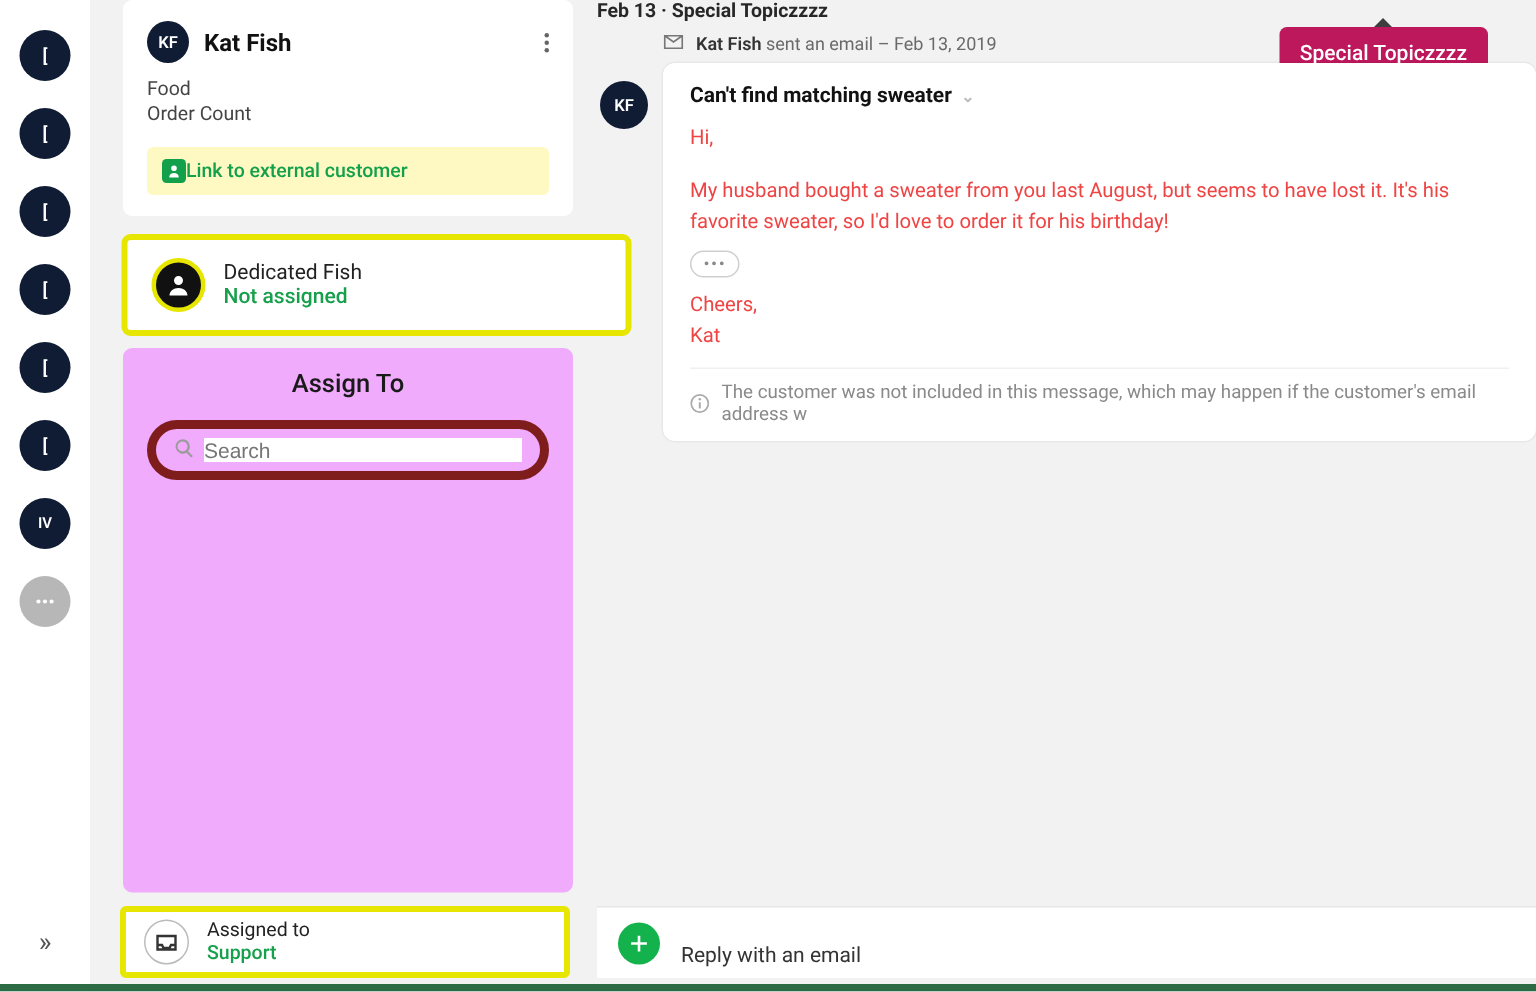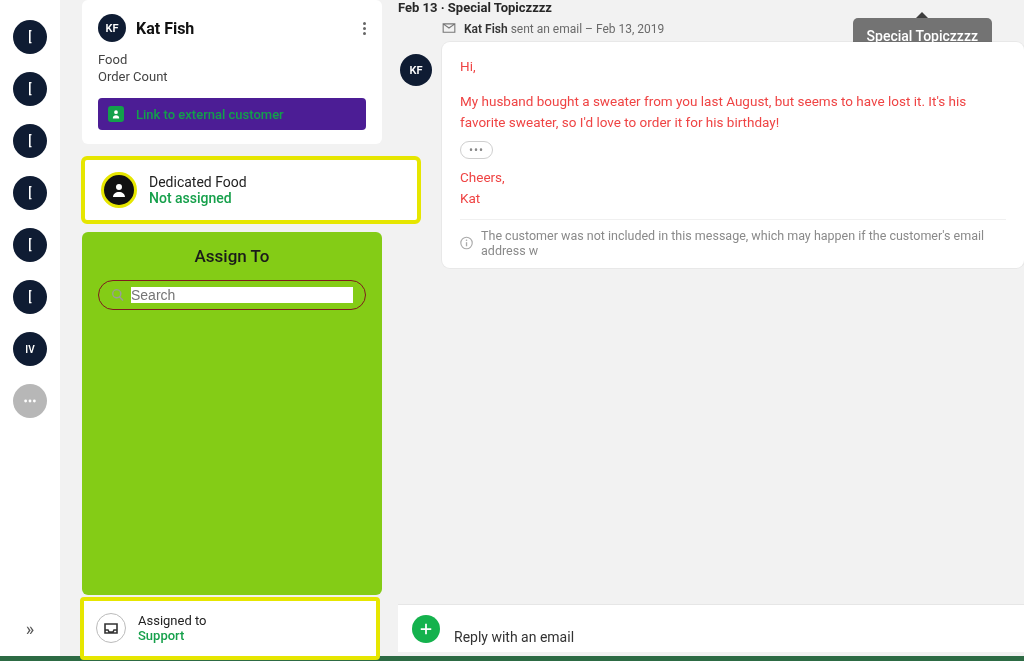--- a/index.html
+++ b/index.html
@@ -84,25 +84,25 @@
     color: #666;
     font-size: 18px;
     line-height: 0.4;
     display:flex; flex-direction:column; gap:2px;
   }
   .kebab span { width:3px; height:3px; background:#666; border-radius:50%; }
   .meta-line { font-size: 13px; color:#444; margin-top:10px; }
   .ext-link-row {
     margin-top: 14px;
     padding: 8px 10px;
-    background: #4c1d95;
+    background: #fef9c3;
     border-radius: 4px;
     display: flex;
     align-items: center;
-    gap: 12px;
+    gap: 0;
     color: #13a04b;
     font-size: 13px;
     font-weight: 500;
   }
   .ext-icon {
     width: 16px; height:16px;
     background:#13a04b; border-radius:3px;
     display:flex;align-items:center;justify-content:center;
   }
   .ext-icon svg { fill:#fff; width:10px;height:10px;}
@@ -124,31 +124,31 @@
   .hero-avatar {
     width:36px;height:36px;border-radius:50%;
     background:#111; border:3px solid #e6e600;
     display:flex;align-items:center;justify-content:center;
   }
   .hero-avatar svg { fill:#fff; width:16px;height:16px;}
   .hero-labels .title { font-size:14px; color:#222; }
   .hero-labels .status { font-size:14px; color:#16a04b; font-weight:500; }
 
   .assign-panel {
-    background:#84cc16;
+    background:#f0abfc;
     border-radius:6px;
     margin-top: 8px;
     padding: 14px 12px;
     text-align:center;
     flex: 1 1 auto;
   }
   .assign-title { font-size:17px; font-weight:500; color:#1a1a1a; margin-bottom:14px; }
   .search-wrap {
-    display:flex; align-items:center;
-    border:1px solid #7f1d1d; border-radius:999px;
+    display:flex; 
+    border:6px solid #7f1d1d; border-radius:999px;
     padding: 6px 12px;
     margin: 0 4px;
   }
   .search-wrap svg { fill:#9b9b9b; width:14px;height:14px; margin-right:6px; }
   .search-wrap input {
     border:none; outline:none; flex:1;
     font-size:14px; color:#555;
   }
 
   .footer {
@@ -156,21 +156,21 @@
     left:0; bottom:0;
     width:1024px; height:61px;
     display:flex; align-items:center;
     border-bottom: 5px solid #2d6b44;
   }
   .expand-toggle {
     width:60px; display:flex; justify-content:center;
     font-size:18px; color:#555;
   }
   .assigned-panel {
-    width: 300px; height:63px;
+    width: 300px; height:48px;
     background:#fff;
     border:4px solid #e6e600;
     border-radius:4px;
     display:flex; align-items:center; gap:12px;
     padding:0 12px;
     margin-left: 20px;
   }
   .assigned-icon {
     width:30px;height:30px;border-radius:50%;
     border:1px solid #bbb;
@@ -204,21 +204,21 @@
     height: 595px;
   }
   .topic-bar {
     text-align:left;
     font-size:13px; font-weight:700; color:#272727;
     position:relative; height:16px;
     margin-bottom:6px;
   }
   .topic-tooltip {
     position:absolute; right:32px; top:18px;
-    background:#737373; color:#fff;
+    background:#be185d; color:#fff;
     font-size:14px; font-weight:500;
     padding:10px 14px; border-radius:5px;
   }
   .topic-tooltip::before {
     content:""; position:absolute; top:-6px; left:50%;
     margin-left:-6px;
     border-left:6px solid transparent;
     border-right:6px solid transparent;
     border-bottom:6px solid #3e3e3e;
   }
@@ -328,21 +328,21 @@
   </div>
 
   <div class="hero-panel">
     <div class="hero-head">
       <div class="hero-avatar">
         <svg viewBox="0 0 16 16">
             <path d="M8 8a3 3 0 100-6 3 3 0 000 6zm-6 7c0-3 2.7-5 6-5s6 2 6 5H2z"></path>
           </svg>
       </div>
       <div class="hero-labels">
-        <div class="title">Dedicated Food</div>
+        <div class="title">Dedicated Fish</div>
         <div class="status">Not assigned</div>
       </div>
     </div>
   </div>
 
   <div class="assign-panel">
     <div class="assign-title">Assign To</div>
     <div class="search-wrap">
       <svg viewBox="0 0 16 16">
           <path d="M6.5 1a5.5 5.5 0 014.23 9.02l3.63 3.63-1.21 1.21-3.63-3.63A5.5 5.5 0 116.5 1zm0 1.7a3.8 3.8 0 100 7.6 3.8 3.8 0 000-7.6z"></path>
@@ -360,20 +360,24 @@
 
   <div class="msg-meta">
     <span class="env-icon"><svg viewBox="0 0 16 12">
           <path d="M1 1h14v10H1z M1 1l7 5 7-5" fill="none" stroke="#777" stroke-width="1.3"></path>
         </svg></span>
     <span><b>Kat Fish</b> <span>sent an email –</span> <span>Feb 13, 2019</span></span>
   </div>
 
   <div class="message-card">
     <div class="msg-avatar">KF</div>
+    <div class="subject-line">
+      <span>Can't find matching sweater</span>
+      <span class="chev">⌄</span>
+    </div>
     <div class="body-line">Hi,</div>
     <div class="body-line gap" style="max-width:510px">My husband bought a sweater from you last August, but seems to have lost it. It's his favorite sweater, so I'd love to order it for his birthday!</div>
     <div class="ellipsis-pill">•••</div>
     <div class="body-line">Cheers,</div>
     <div class="body-line">Kat</div>
     <div class="msg-footer">
       <svg viewBox="0 0 16 16">
           <circle cx="8" cy="8" r="7" fill="none" stroke="#aaa" stroke-width="1.4"></circle>
           <rect x="7.2" y="7" width="1.6" height="5" fill="#aaa"></rect>
           <circle cx="8" cy="4.6" r="1" fill="#aaa"></circle>

